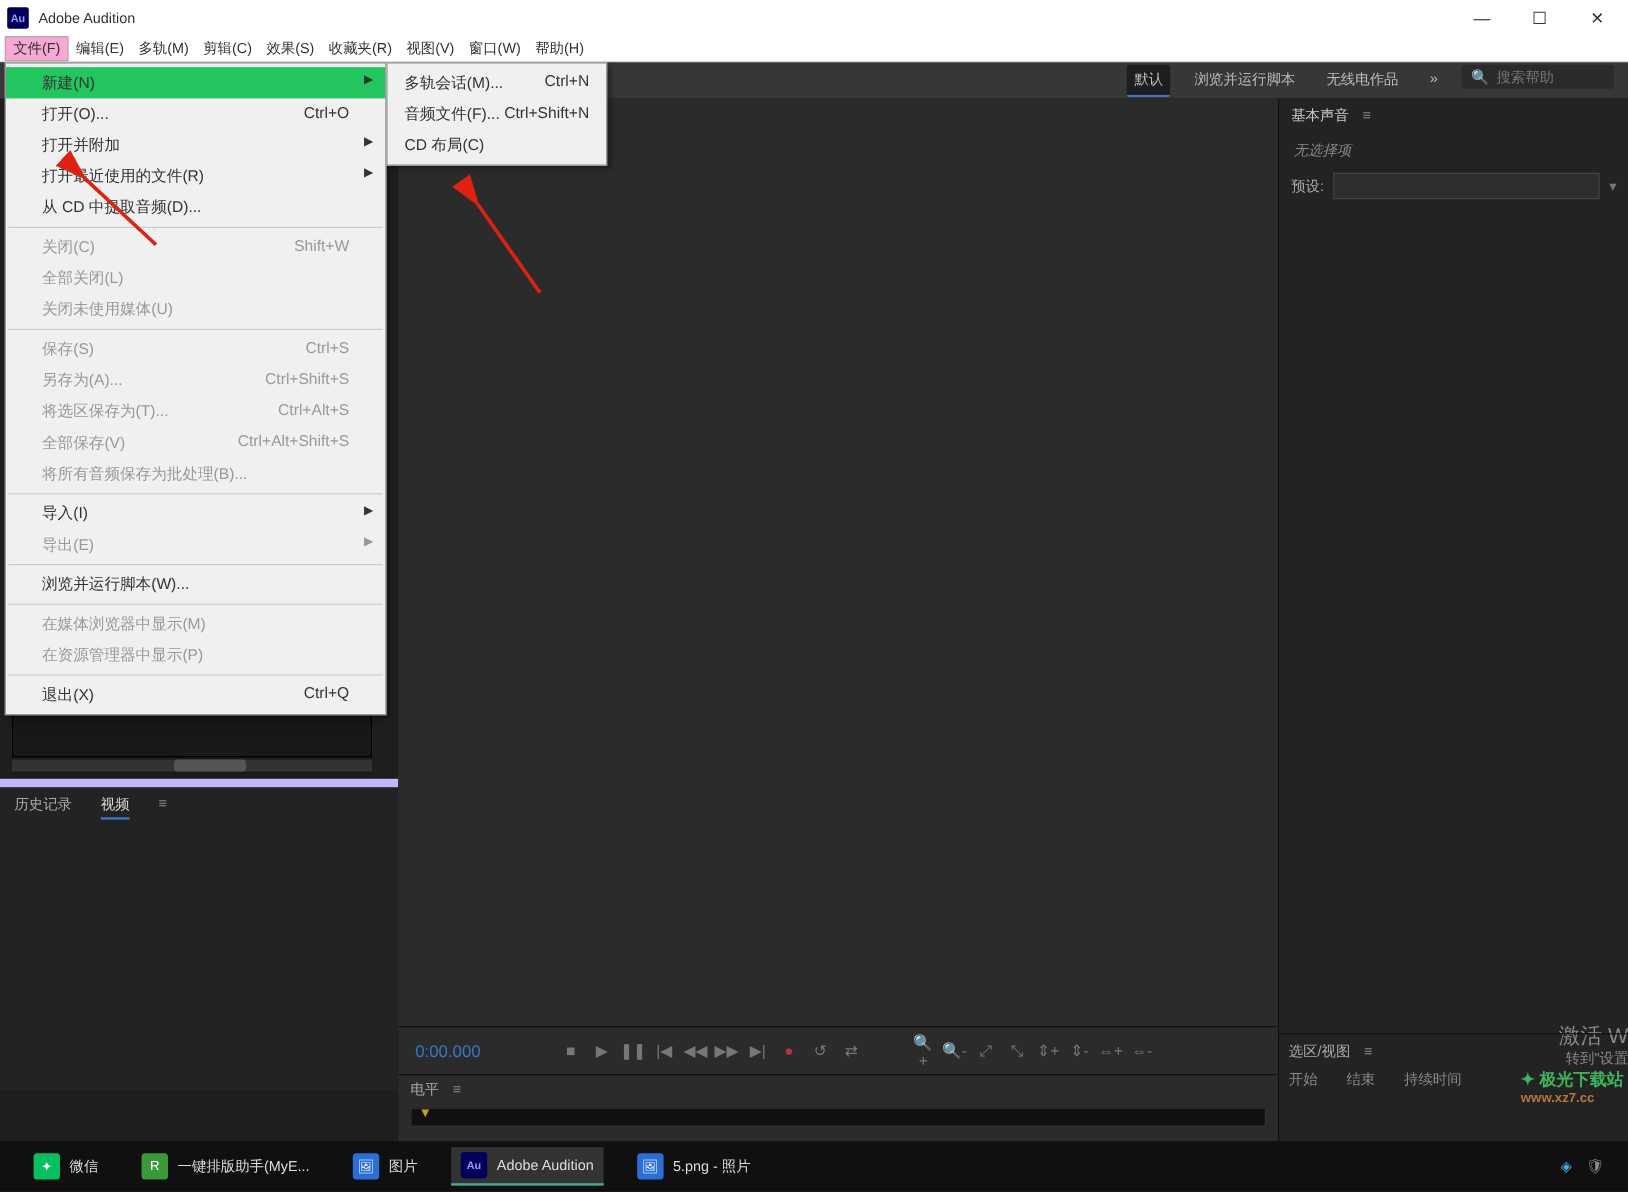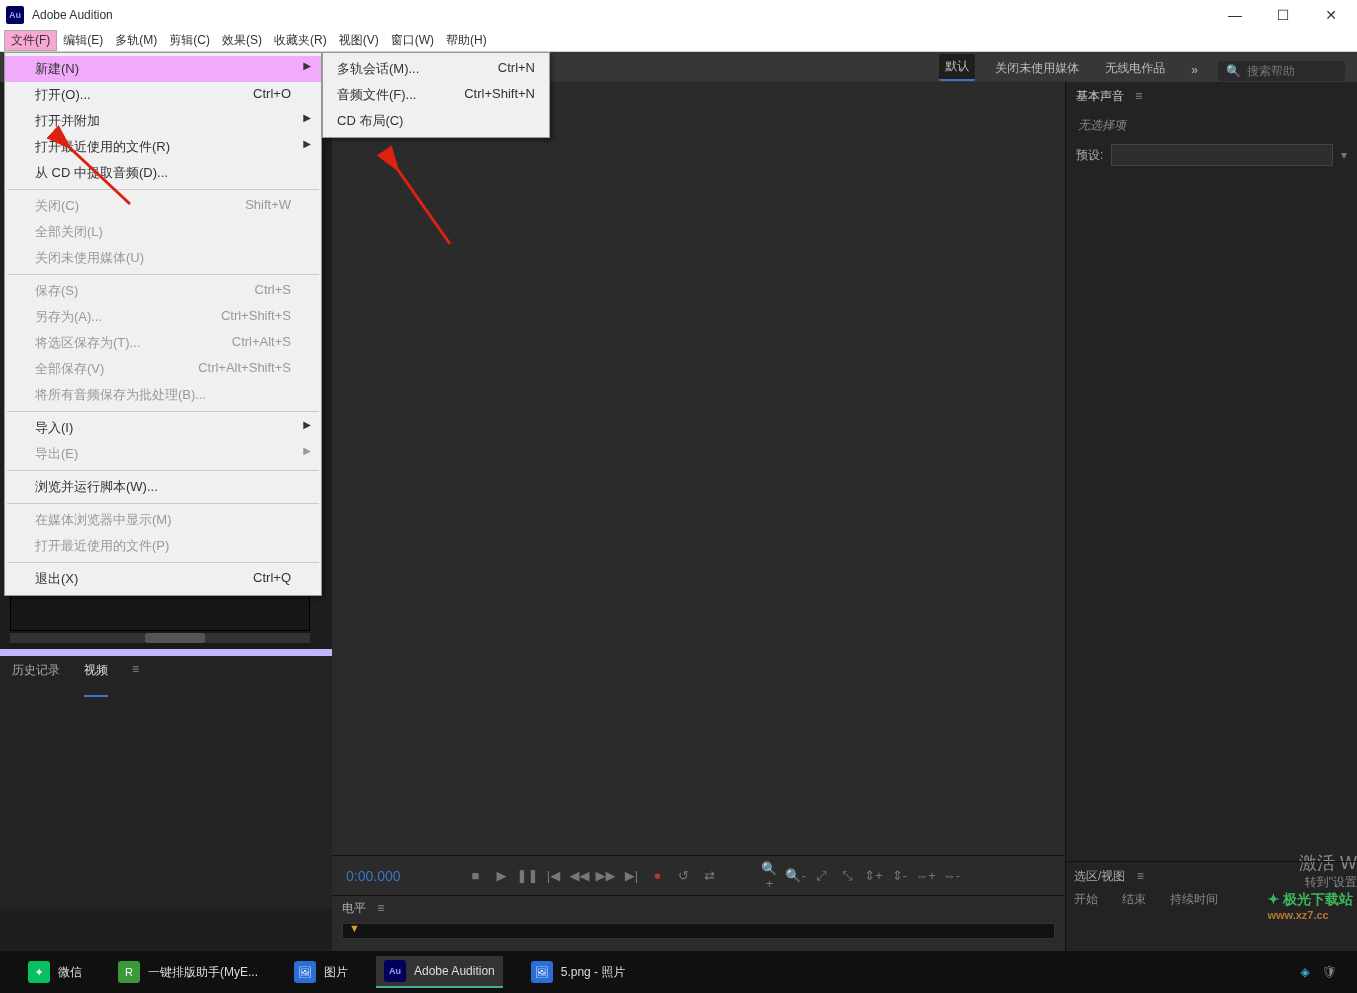--- a/index.html
+++ b/index.html
@@ -12,50 +12,50 @@
 .titlebar .win-controls { display: flex; gap: 20px; margin-right: 6px; }
 .titlebar .win-btn { width: 28px; height: 22px; display: flex; align-items: center; justify-content: center; font-size: 14px; color: #333; }
 
 
 .menubar { height: 22px; background: #fff; border-bottom: 1px solid #d0d0d0; display: flex; padding-left: 4px; font-size: 12px; color: #333; }
 .menubar .menu-item { padding: 0 6px; display: flex; align-items: center; }
 .menubar .menu-item.active { background: #f9a8d4; border: 1px solid #aaa; }
 
 
 .toolbar-row { height: 30px; background: #373737; display: flex; align-items: center; }
-.workspace-tabs { margin-left: auto; display: flex; align-items: flex-end; gap: 14px; padding-right: 12px; font-size: 12px; color: #bbb; }
+.workspace-tabs { margin-left: auto; display: flex; align-items: flex-start; gap: 14px; padding-right: 12px; font-size: 12px; color: #bbb; }
 .workspace-tabs .ws-item { padding: 4px 6px; }
 .workspace-tabs .ws-item.active { background: #1e1e1e; border-radius: 2px; border-bottom:2px solid #3a76c4;}
 .workspace-tabs .search-box { display: flex; align-items: center; background: #2a2a2a; padding: 3px 8px; border-radius: 3px; gap:6px;}
 .workspace-tabs input { background: transparent; border: none; color: #aaa; font-size: 12px; width: 90px; outline: none; }
 
 
 .dropdown { position: absolute; top: 52px; left: 4px; width: 318px; background: #f0f0f0; border: 1px solid #999; box-shadow: 3px 3px 4px rgba(0,0,0,0.35); z-index: 100; font-size: 13px; padding: 3px 0; }
 .dropdown .ditem { padding: 4px 30px 4px 30px; display: flex; justify-content: space-between; color: #333; position: relative; }
 .dropdown .ditem.disabled { color: #999; }
-.dropdown .ditem.hover { background: #f0abfc; }
+.dropdown .ditem.hover { background: #22c55e; }
 .dropdown .ditem .arrow { position: absolute; right: 10px; font-size:10px; }
 .dropdown .sep { height: 1px; background: #ccc; margin: 3px 2px; }
 
-.submenu { position: absolute; top: 52px; left: 322px; width: 228px; background: #f0f0f0; border: 1px solid #999; box-shadow: 3px 3px 4px rgba(0,0,0,0.35); z-index: 101; font-size: 13px; padding: 3px 0;}
+.submenu { position: absolute; top: 52px; left: 322px; width: 184px; background: #f0f0f0; border: 1px solid #999; box-shadow: 3px 3px 4px rgba(0,0,0,0.35); z-index: 101; font-size: 13px; padding: 3px 0;}
 .submenu .ditem { padding: 4px 14px 4px 14px; display: flex; justify-content: space-between; color: #333; }
 
 
 .arrow-svg { position: absolute; z-index: 200; pointer-events:none;}
 
 
 .left-col { position: absolute; left: 0; top: 82px; width: 332px; bottom: 42px; display:flex; flex-direction:column;}
 .media-thumb { position: absolute; bottom: 300px; left: 10px; width: 300px; height: 160px; background: #1a1a1a; display:flex; flex-direction:column;}
 .media-thumb .track { height: 140px; background: linear-gradient(#111,#181818); border:1px solid #000;}
 .media-thumb .scroller { height:10px; background:#333; position:relative; margin-top:2px;}
 .media-thumb .scroller .thumb {position:absolute; left:45%; width:20%; height:100%; background:#555; border-radius:3px;}
 .media-ctrls { position:absolute; bottom:272px; left:130px; display:flex; gap:20px; color:#888;}
 .hist-panel { position:absolute; bottom:42px; left:0; width:332px; height:260px; background:#232323; border-top:7px solid #c4b5fd;}
 .hist-tabs { display:flex; gap:24px; padding:6px 12px; font-size:12px; color:#aaa;}
-.hist-tabs .ht.active { color:#ddd; border-bottom:2px solid #3a76c4; padding-bottom:16px;}
+.hist-tabs .ht.active { color:#ddd; border-bottom:2px solid #3a76c4; padding-bottom:2px;}
 
 
 .center-col { position:absolute; left:332px; right:292px; top:82px; bottom:42px; background:#2b2b2b; display:flex; flex-direction:column;}
 .center-body { flex:1; background:#2b2b2b;}
 .transport { height:40px; display:flex; align-items:center; padding:0 14px; gap:4px; color:#777; border-top:1px solid #111;}
 .transport .tc { color:#3a76c4; font-size:14px; margin-right:60px;}
 .transport .tbtn { width:22px; text-align:center; font-size:13px;}
 .transport .rec { color:#b33;}
 .transport .gap { width:30px;}
 .level-panel { height:56px; border-top:1px solid #111; padding:4px 10px; font-size:12px; color:#aaa;}
@@ -103,21 +103,21 @@
   <div class="menu-item">效果(S)</div>
   <div class="menu-item">收藏夹(R)</div>
   <div class="menu-item">视图(V)</div>
   <div class="menu-item">窗口(W)</div>
   <div class="menu-item">帮助(H)</div>
 </div>
 
 <div class="toolbar-row">
   <div class="workspace-tabs">
     <div class="ws-item active">默认</div>
-    <div class="ws-item">关闭未使用媒体</div>
+    <div class="ws-item">浏览并运行脚本</div>
     <div class="ws-item">无线电作品</div>
     <div class="ws-item">»</div>
     <div class="search-box">
       <span>🔍</span>
       <input placeholder="搜索帮助" style="">
     </div>
   </div>
 </div>
 
 <div class="dropdown" id="file-menu">
@@ -182,21 +182,21 @@
     </div>
     <div class="sep"></div>
     <div class="ditem">
       <span>浏览并运行脚本(W)...</span>
     </div>
     <div class="sep"></div>
     <div class="ditem disabled">
       <span>在媒体浏览器中显示(M)</span>
     </div>
     <div class="ditem disabled">
-      <span>打开最近使用的文件(P)</span>
+      <span>在资源管理器中显示(P)</span>
     </div>
     <div class="sep"></div>
     <div class="ditem">
       <span>退出(X)</span>
       <span>Ctrl+Q</span>
     </div>
   </div>
 
 <div class="submenu" id="new-submenu">
     <div class="ditem">

